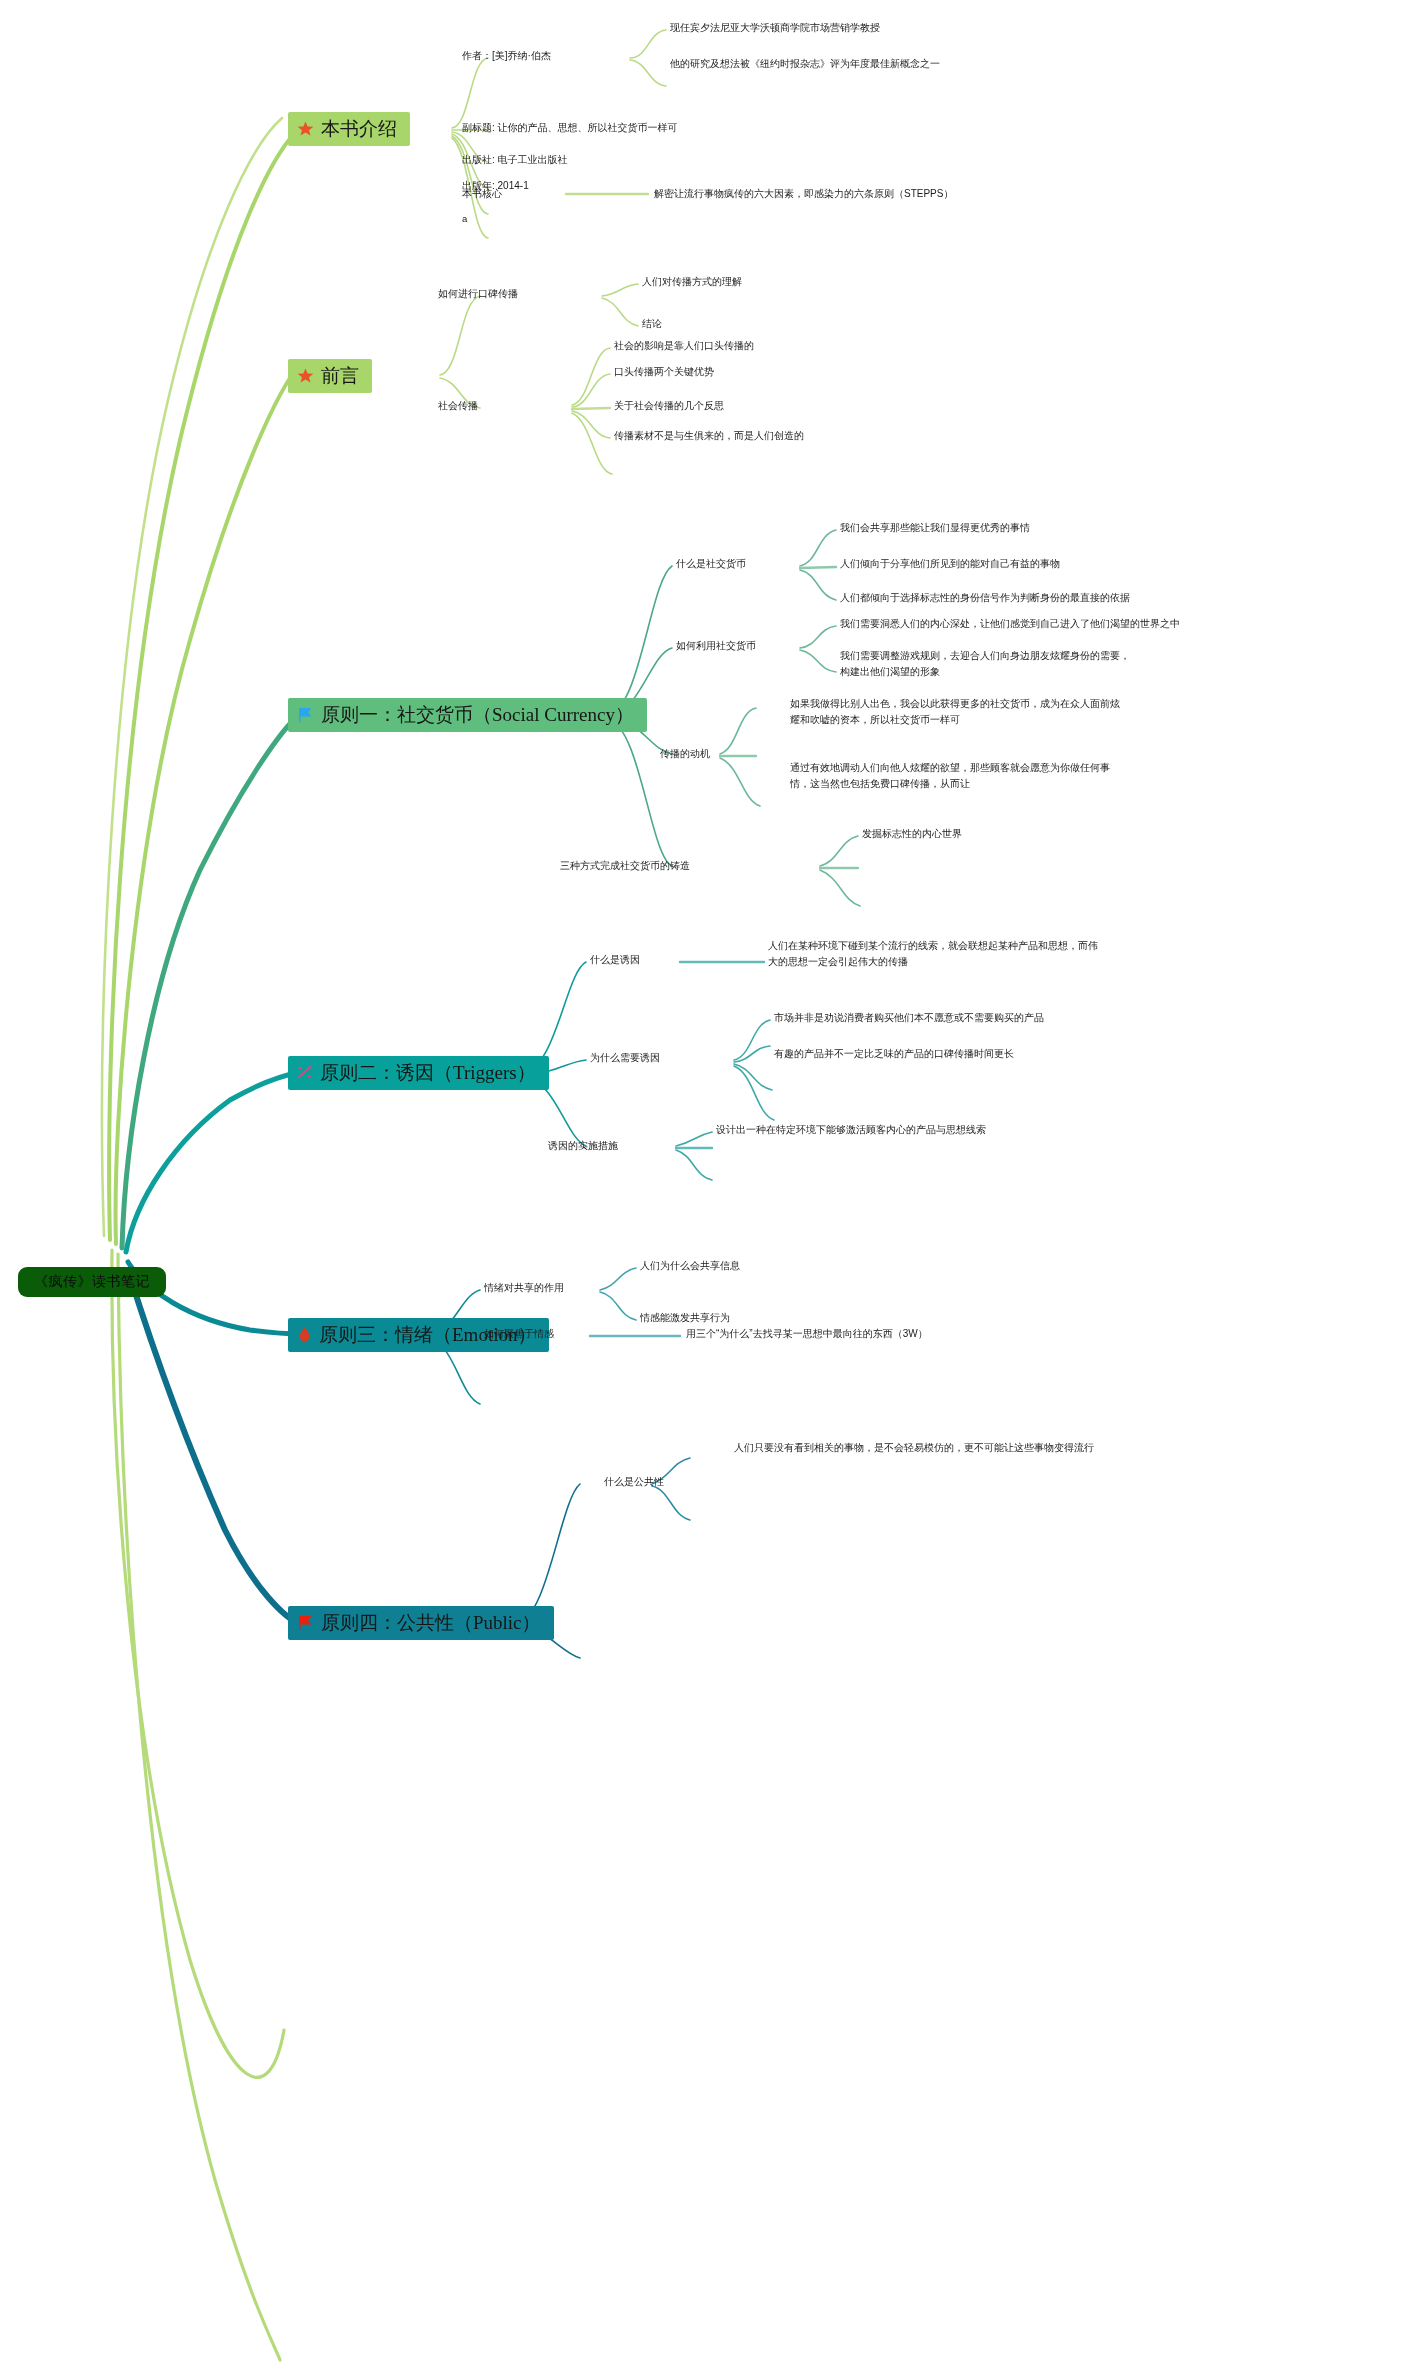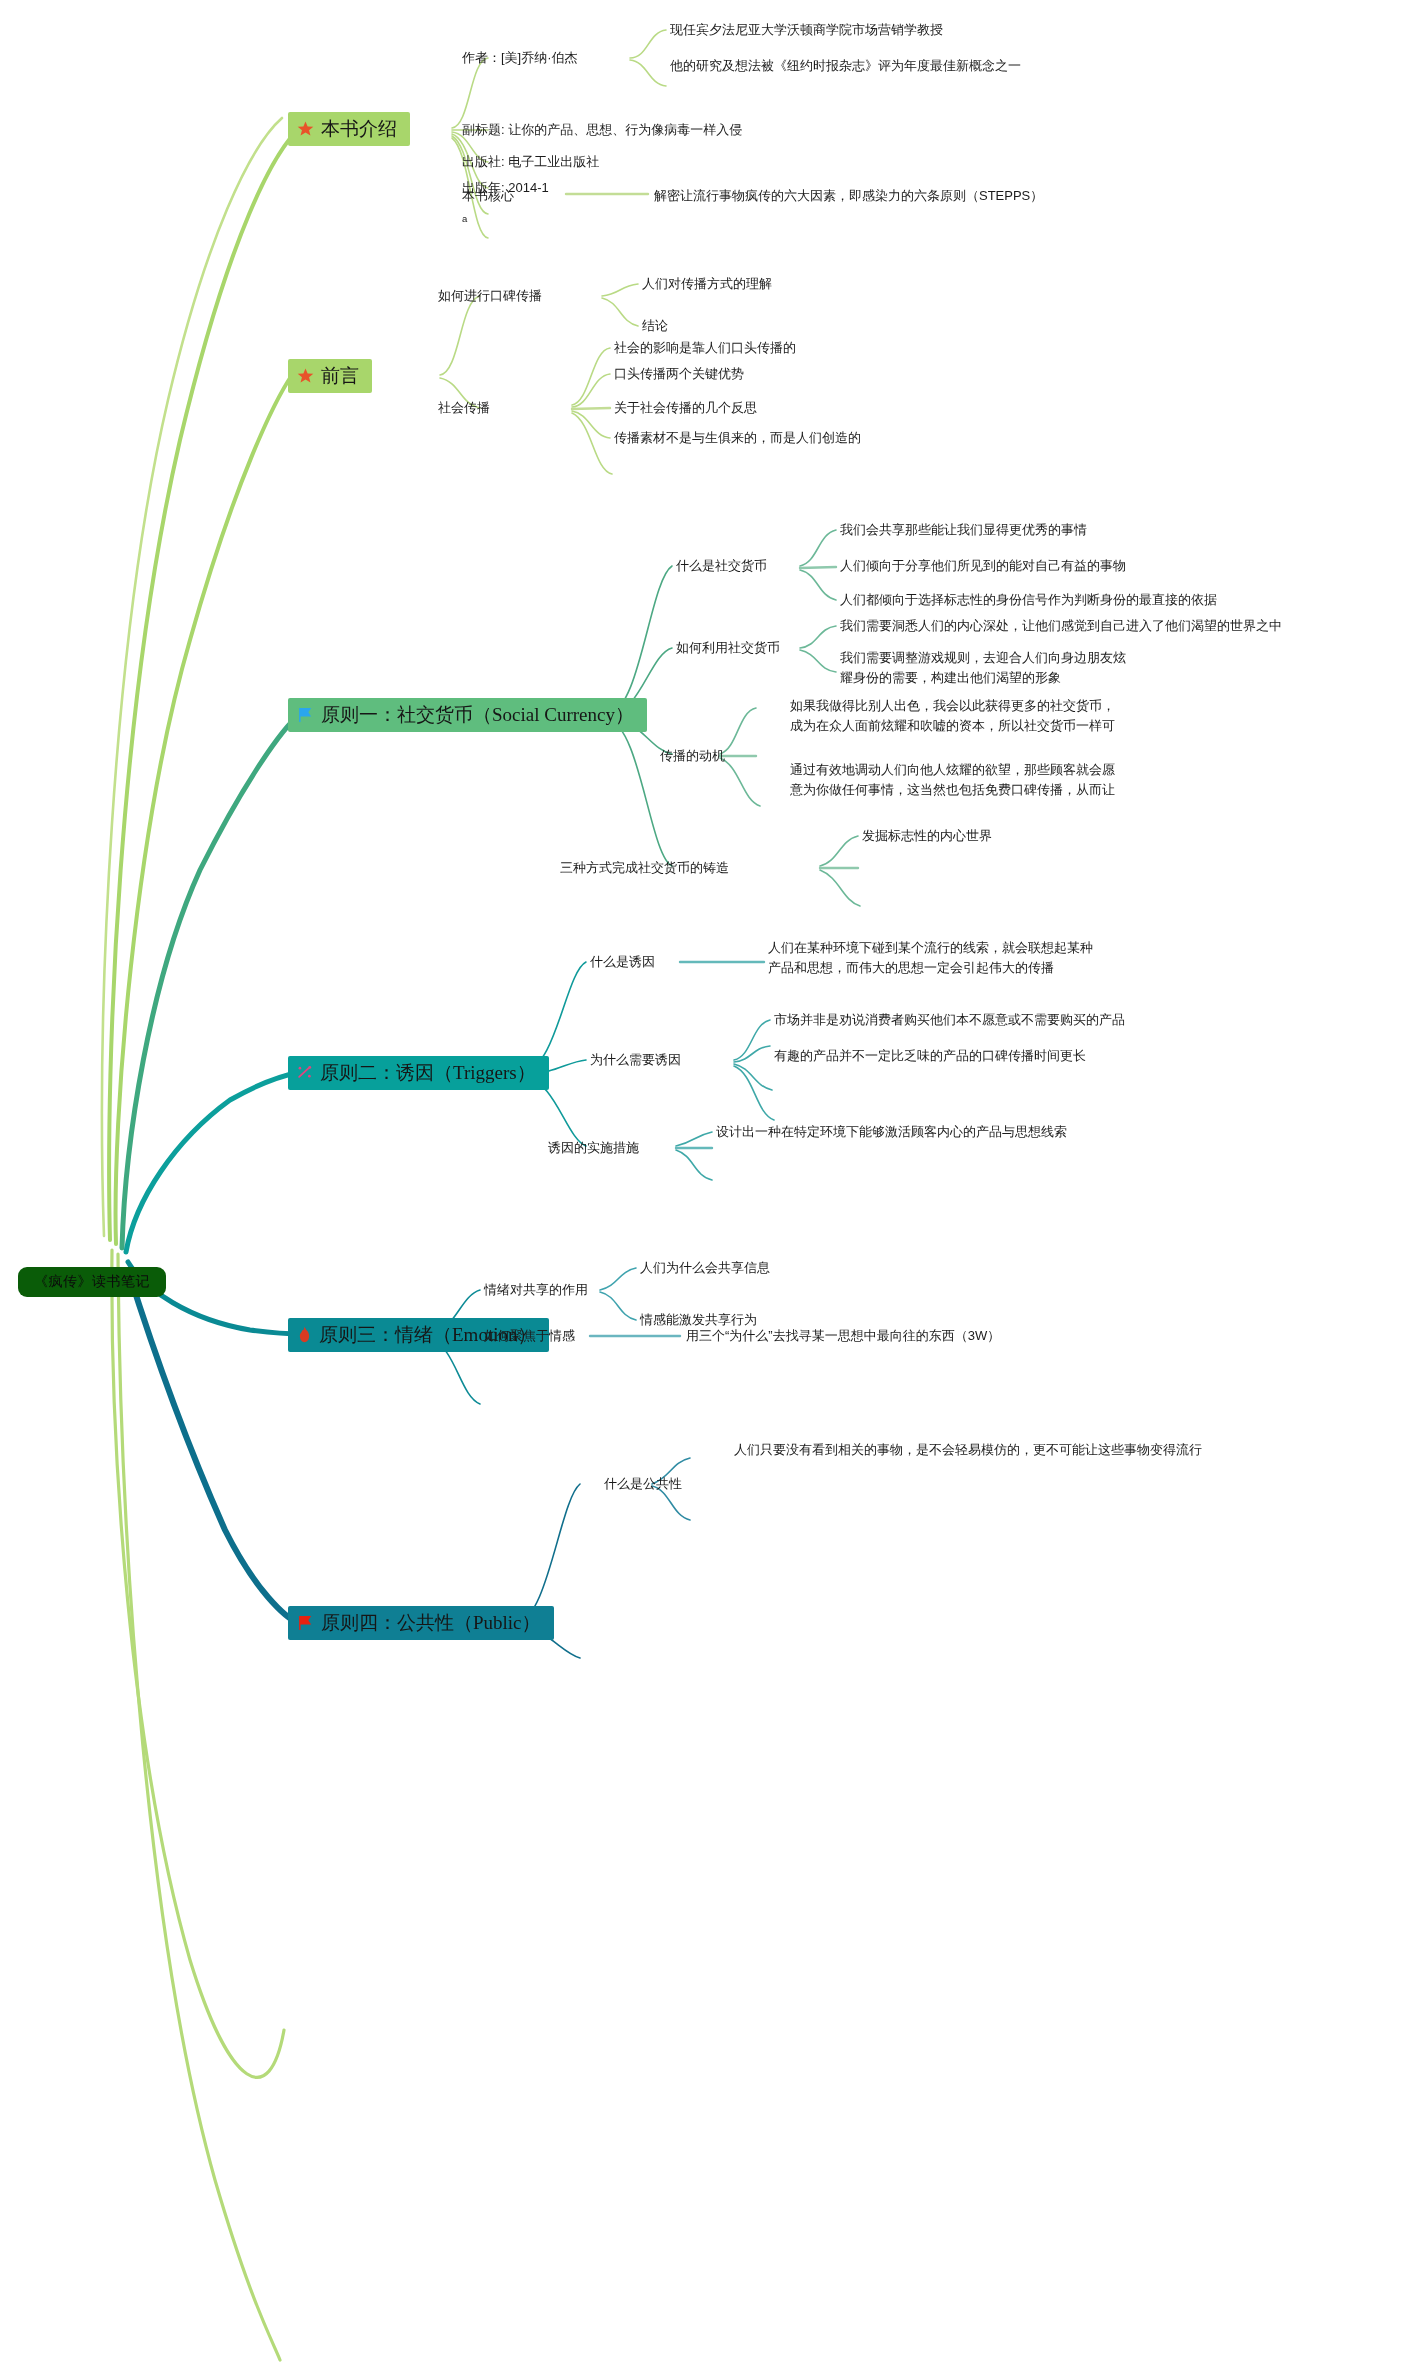--- a/index.html
+++ b/index.html
@@ -58,21 +58,21 @@
   }
   .bg-lightgreen { background: #a8d66b; }
   .bg-midgreen   { background: #5fbd7e; }
   .bg-teal       { background: #07a09b; }
   .bg-teal2      { background: #0a8a94; }
   .bg-teal3      { background: #0f7f94; }
 
   
   .leaf {
     position: absolute;
-    font-size: 13px;
+    font-size: 10px;
     color: #1b1b1b;
     line-height: 1.55;
     font-family: "Liberation Sans", "DejaVu Sans", sans-serif;
   }
   .leaf.tiny { font-size: 9.5px; }
 
   
   .icon { display: inline-flex; align-items: center; justify-content: center; flex: none; }
   .star-icon { width: 17px; height: 17px; }
   .flag-icon { width: 17px; height: 16px; }
@@ -191,21 +191,21 @@
     <span>作者：[美]乔纳·伯杰</span>
   </div>
   <div class="leaf" style="left:670px; top:20px;">
     <span>现任宾夕法尼亚大学沃顿商学院市场营销学教授</span>
   </div>
   <div class="leaf" style="left:670px; top:56px;">
     <span>他的研究及想法被《纽约时报杂志》评为年度最佳新概念之一</span>
   </div>
 
   <div class="leaf" style="left:462px; top:120px;">
-    <span>副标题: 让你的产品、思想、行为像病毒一样入侵</span>
+    <span>副标题: 让你的产品、思想、所以社交货币一样可</span>
   </div>
   <div class="leaf" style="left:462px; top:152px;">
     <span>出版社: 电子工业出版社</span>
   </div>
   <div class="leaf" style="left:462px; top:178px;text-align:center;">
     <span>出版年: 2014-1</span>
   </div>
   <div class="leaf" style="left:462px; top:186px;">
     <span>本书核心</span>
   </div>

